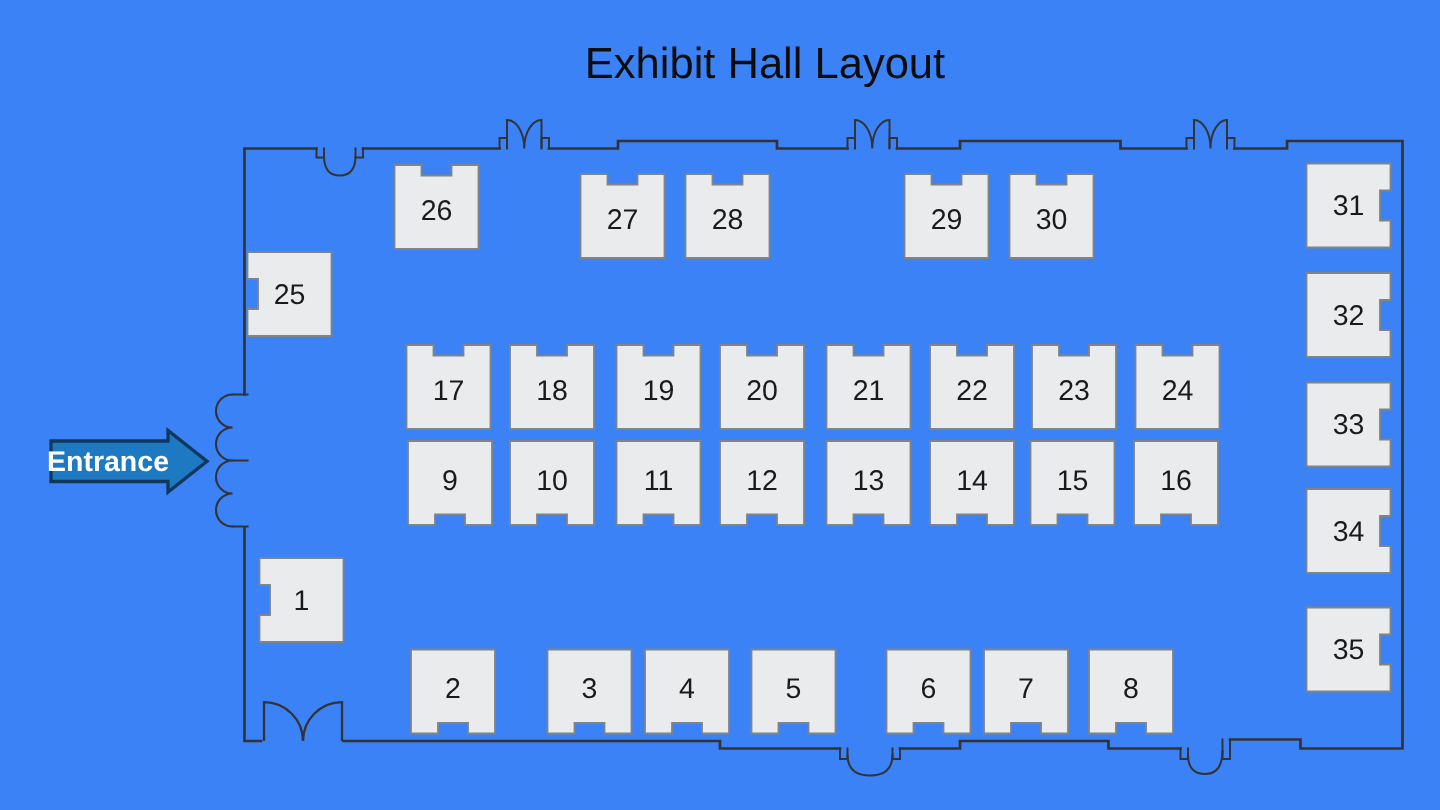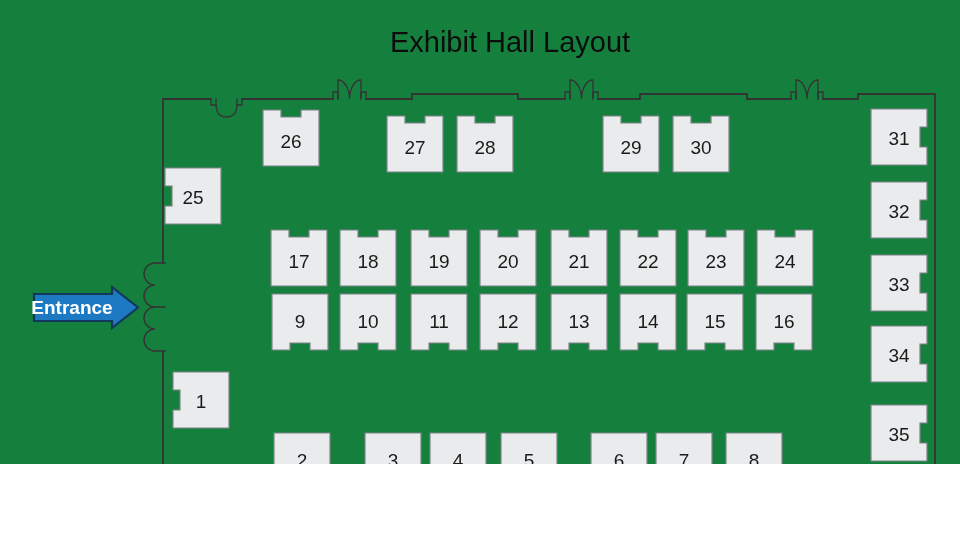--- a/index.html
+++ b/index.html
@@ -1,17 +1,17 @@
 <!DOCTYPE html>
 <html><head>
 <meta charset="utf-8">
 <style>
   html,body{margin:0;padding:0;background:#ffffff;}
   .stage{
-    position:relative;width:960px;height:464px;background:#15803d;overflow:hidden;
+    position:relative;width:960px;height:540px;background:#3b82f6;overflow:hidden;
     font-family:"Liberation Sans", sans-serif;
   }
   .stage svg{position:absolute;left:0;top:0;}
   .wall{fill:none;stroke-linejoin:miter;stroke-linecap:square;}
   .doorarc{fill:none;stroke-linecap:butt;}
   .booth-number{font-family:"Liberation Sans",sans-serif;font-size:19px;}
   .title-text{font-family:"Liberation Sans",sans-serif;font-size:29px;fill:#0d0d0d;}
   .entrance-text{font-family:"Liberation Sans",sans-serif;font-size:19px;font-weight:bold;}
 </style>
 </head>

